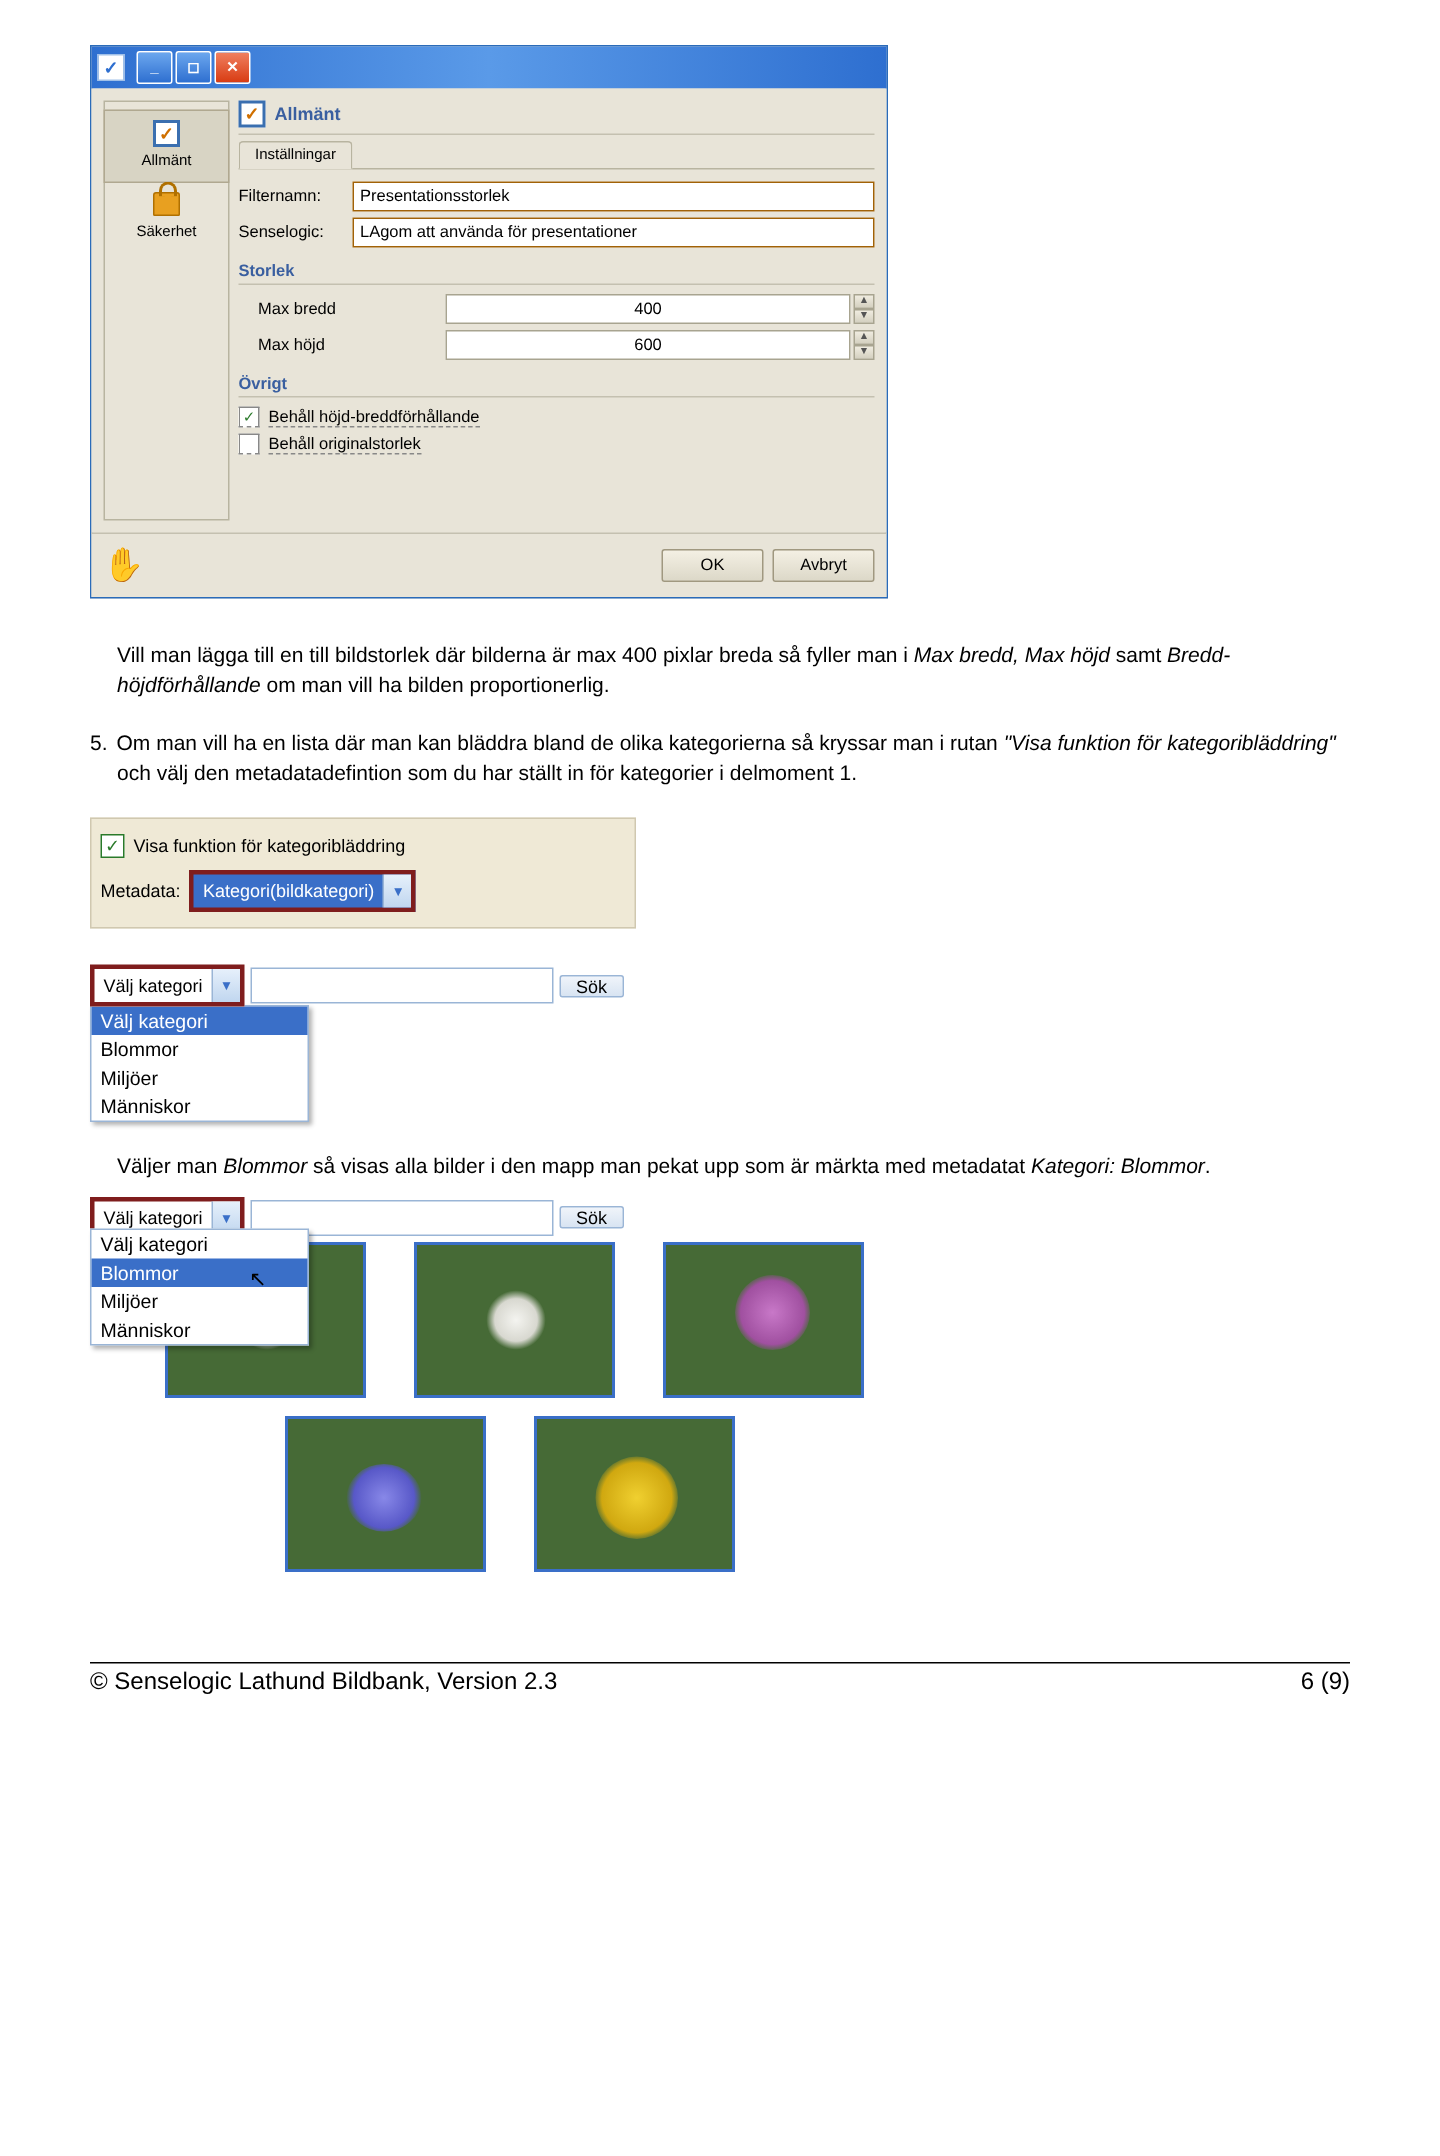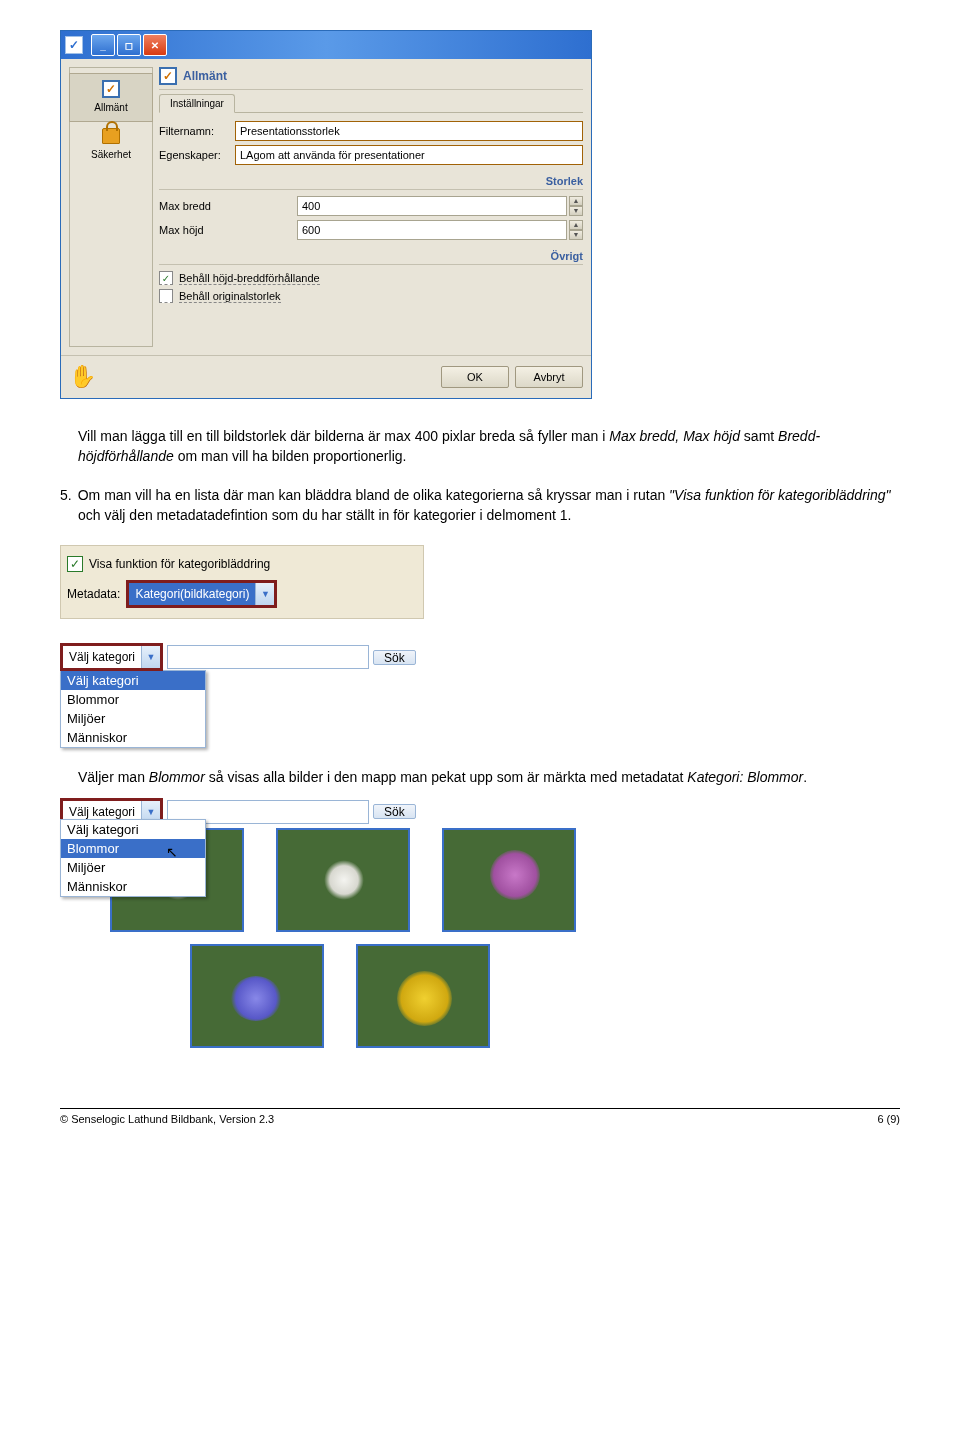--- a/index.html
+++ b/index.html
@@ -178,34 +178,34 @@
   .grp {
     margin-top: 10px;
   }
   .grp-title {
     color: #3a5fa0;
     font-weight: bold;
     font-size: 11px;
     border-bottom: 1px solid #c4c0b0;
     padding-bottom: 2px;
     margin-bottom: 6px;
-    text-align: right;
   }
   .numrow {
     display: flex;
     align-items: center;
     margin-bottom: 4px;
+    margin-left: 13px;
   }
   .numrow label { flex: 1; font-size: 11px; }
   .numinput {
     width: 260px;
     height: 18px;
     background: #fff;
     border: 1px solid #a8a490;
-    text-align: left;
+    text-align: center;
     padding: 0 4px;
     font-size: 11px;
     font-family: inherit;
   }
   .spinbox {
     width: 14px;
     height: 20px;
     display: flex;
     flex-direction: column;
     margin-left: 2px;
@@ -428,21 +428,21 @@
     top: 46px;
     left: 106px;
     font-size: 14px;
     z-index: 6;
   }
   .footer {
     border-top: 1px solid #000;
     display: flex;
     justify-content: space-between;
     padding-top: 4px;
-    font-size: 11px;
+    font-size: 16px;
     margin-top: 60px;
   }
 </style>
 </head>
 <body>
 
 <div class="page">
 
   <div class="dialog">
     <div class="titlebar">
@@ -472,21 +472,21 @@
           <span>Allmänt</span>
         </div>
         <div class="tabrow">
           <div class="tab active">Inställningar</div>
         </div>
         <div class="formrow">
           <label>Filternamn:</label>
           <input class="textinput" value="Presentationsstorlek" style="">
         </div>
         <div class="formrow">
-          <label>Egenskaper:</label>
+          <label>Senselogic:</label>
           <input class="textinput" value="LAgom att använda för presentationer" style="">
         </div>
         <div class="grp">
           <div class="grp-title">Storlek</div>
           <div class="numrow">
             <label>Max bredd</label>
             <input class="numinput" value="400" style="">
             <div class="spinbox">
               <div class="spinbtn">▲</div>
               <div class="spinbtn">▼</div>

